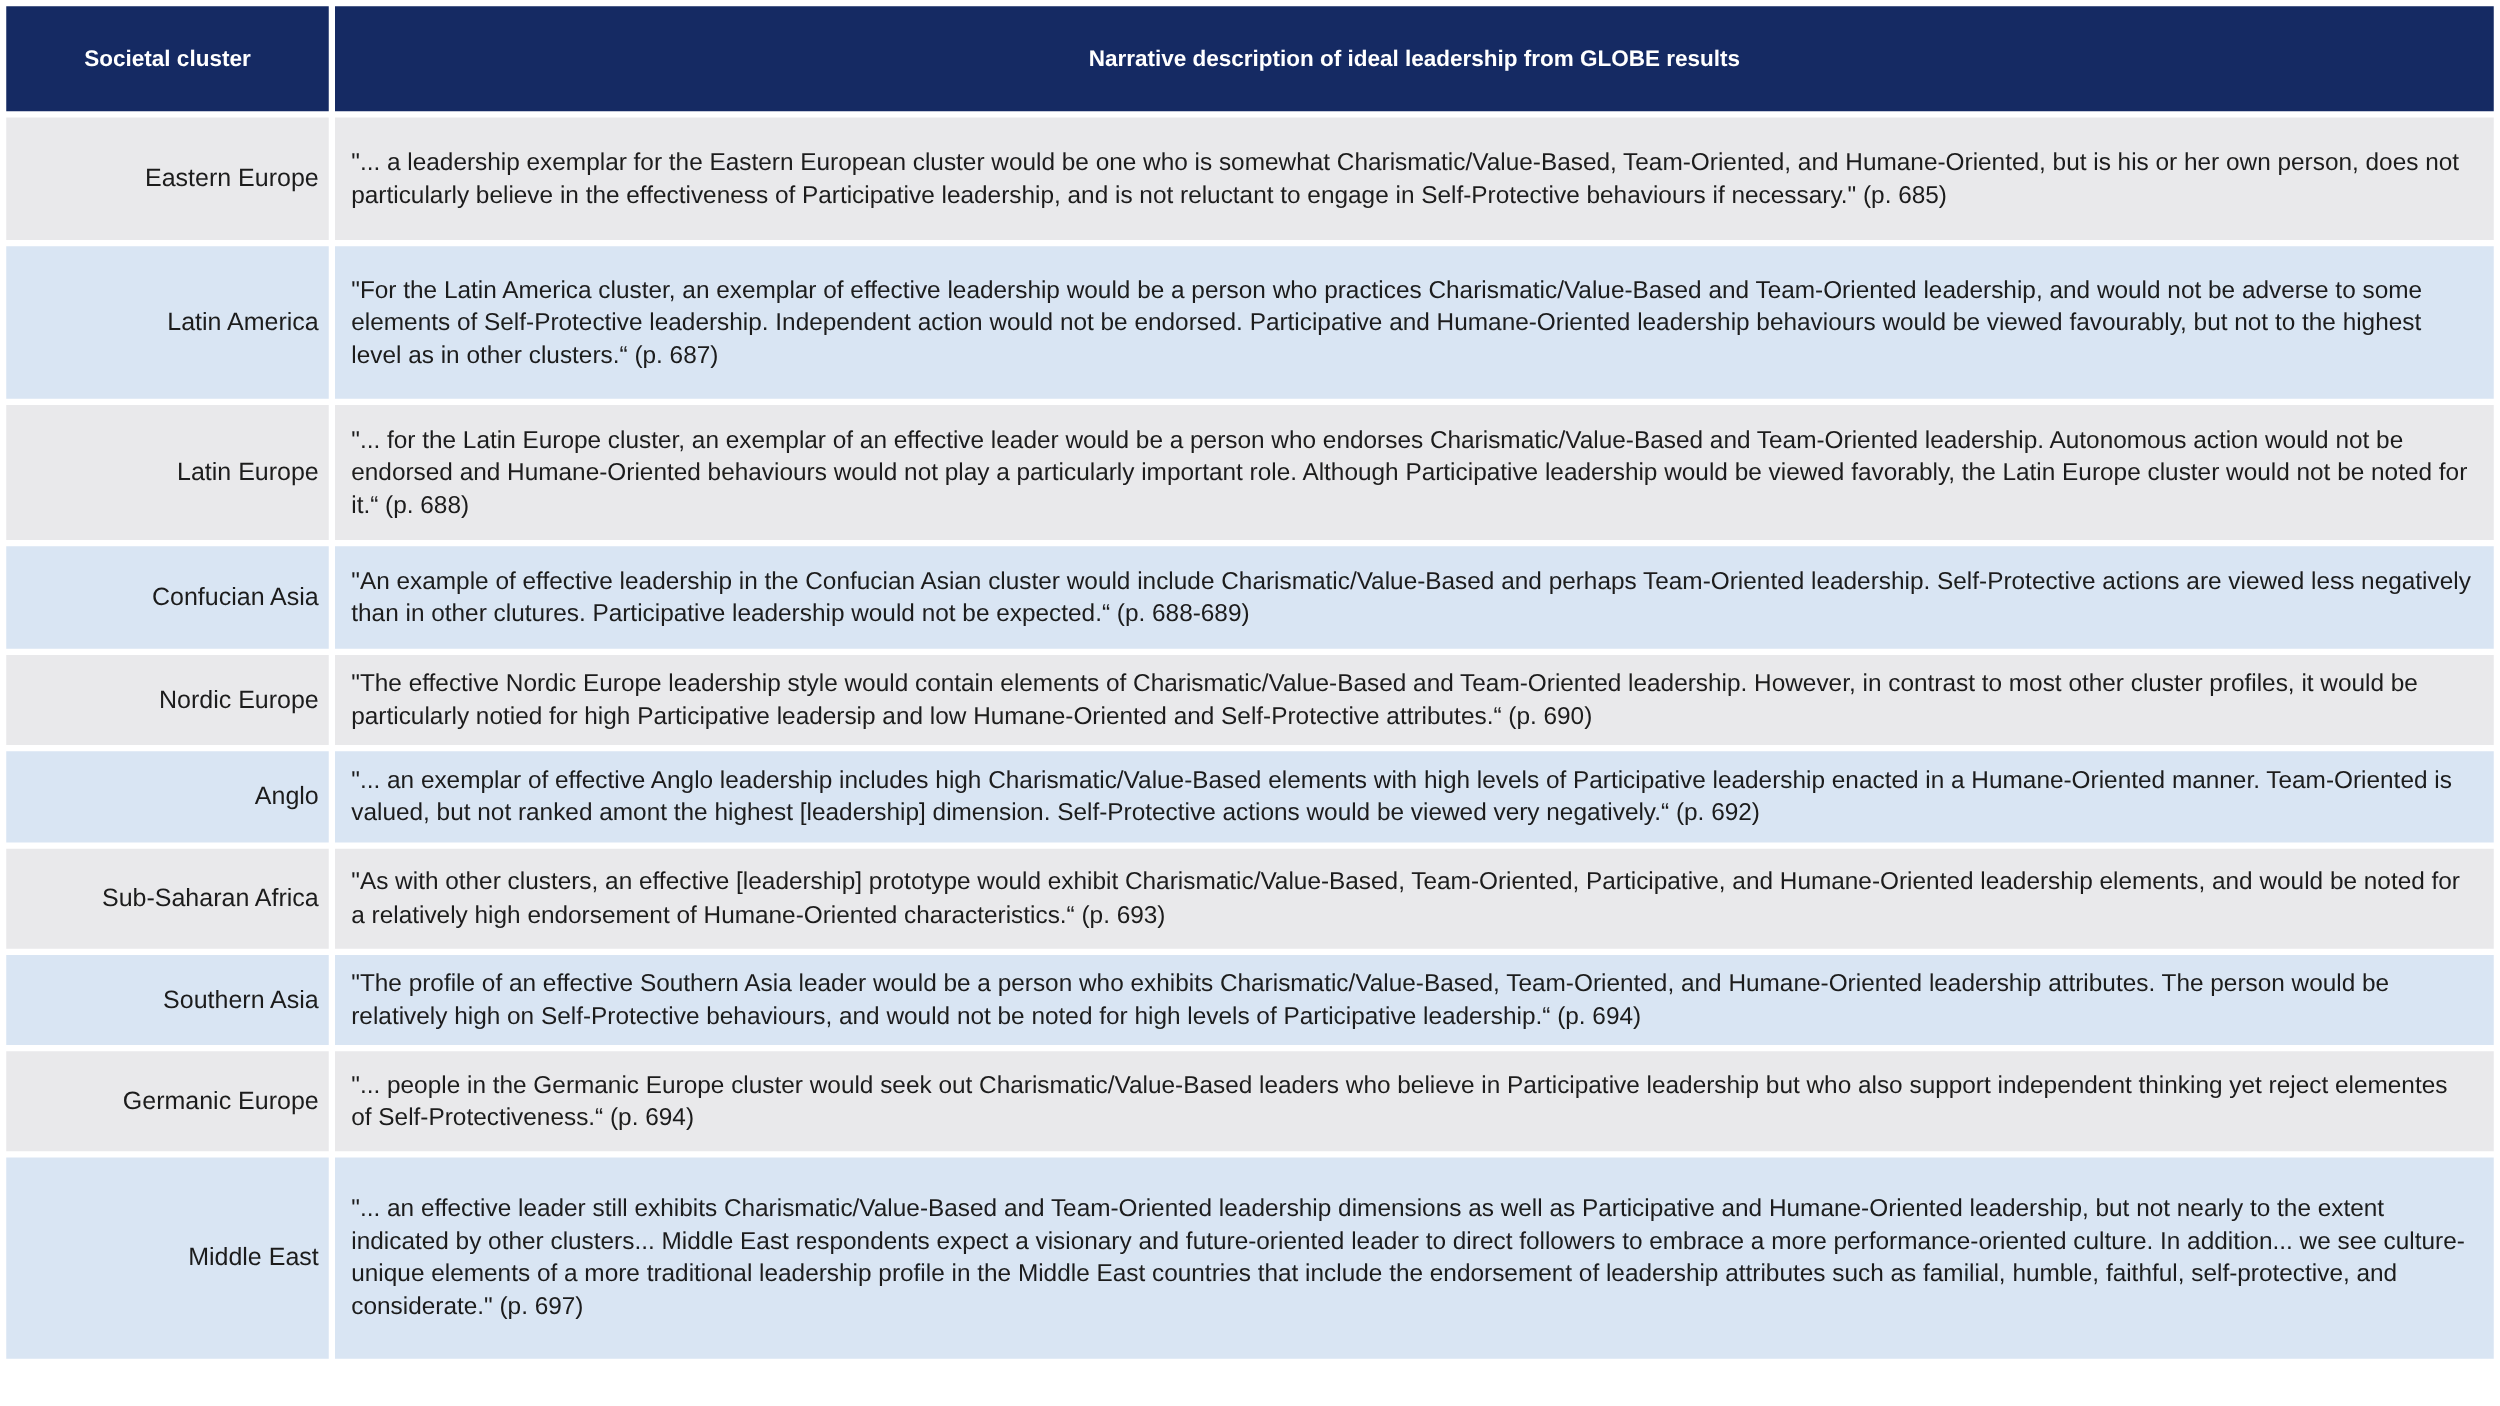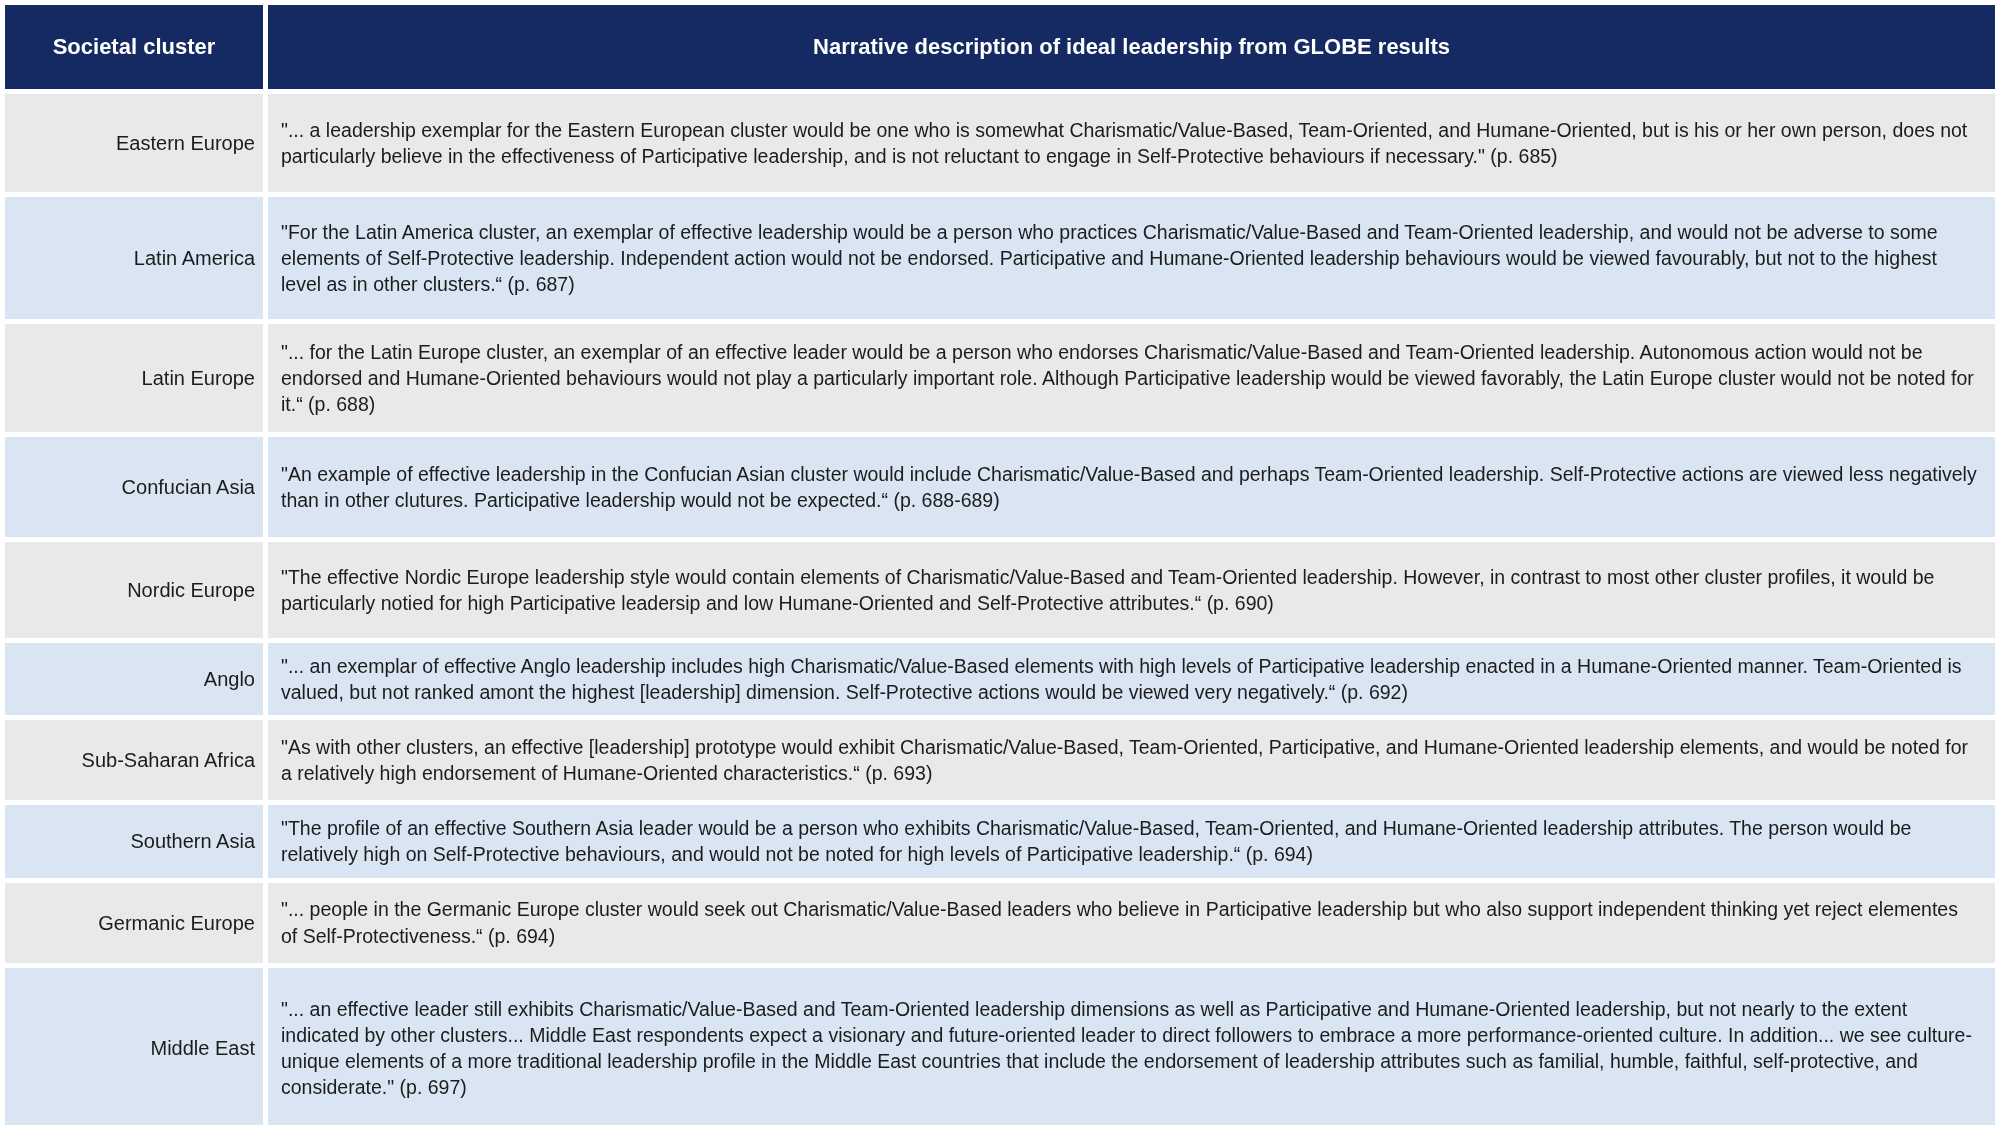--- a/index.html
+++ b/index.html
@@ -23,21 +23,21 @@
   }
   table.globe-table td, table.globe-table th {
     vertical-align: middle;
     box-sizing: border-box;
   }
   col.cluster-col { width: 258px; }
   tr.header-row { height: 84px; }
   th.header-cell {
     background: #152a63;
     color: #ffffff;
-    font-size: 22px;
+    font-size: 18px;
     font-weight: bold;
     text-align: center;
     padding: 8px 10px;
   }
   td.cluster-cell {
     font-size: 20px;
     text-align: right;
     padding: 6px 8px;
     line-height: 1.3;
   }
@@ -46,22 +46,22 @@
     text-align: left;
     padding: 10px 16px 10px 13px;
     line-height: 1.34;
   }
   tr.row-gray td { background: #e9e9eb; }
   tr.row-blue td { background: #d9e5f3; }
   
   tr.r0 { height: 98px; }
   tr.r1 { height: 122px; }
   tr.r2 { height: 108px; }
-  tr.r3 { height: 100px; }
-  tr.r4 { height: 96px; }
+  tr.r3 { height: 82px; }
+  tr.r4 { height: 72px; }
   tr.r5 { height: 64px; }
   tr.r6 { height: 80px; }
   tr.r7 { height: 72px; }
   tr.r8 { height: 80px; border-radius: 10px; }
   tr.r9 { height: 161px; }
 </style>
 </head>
 <body>
 
 <div class="slide">

